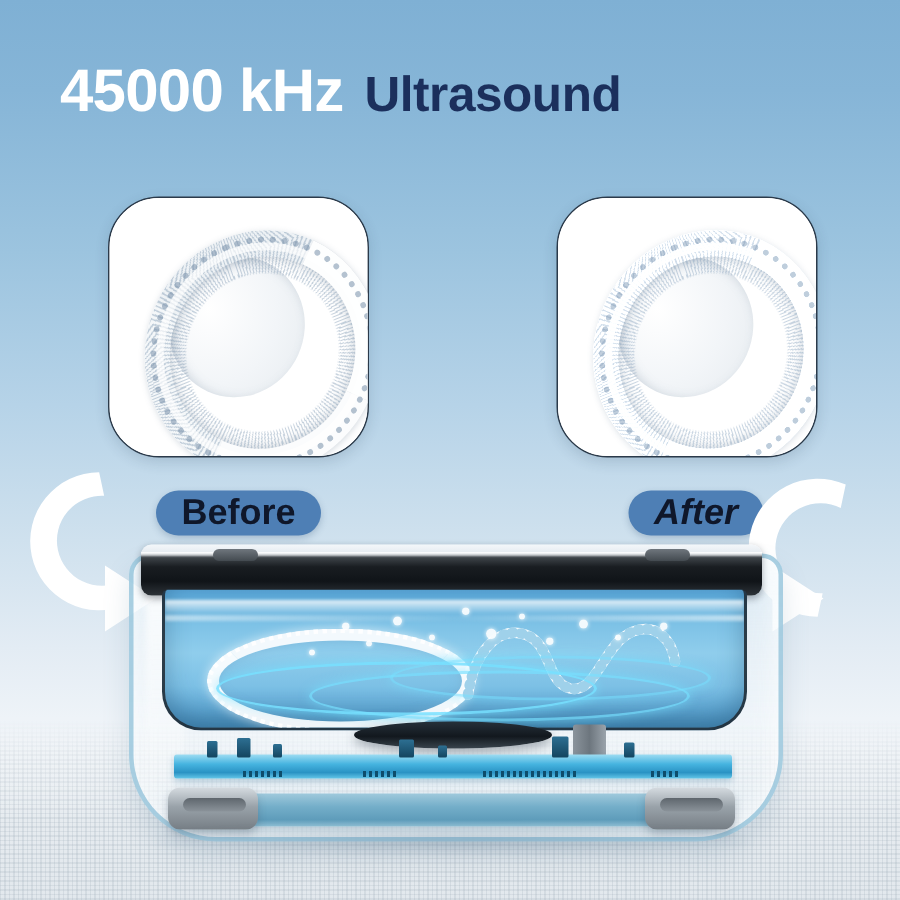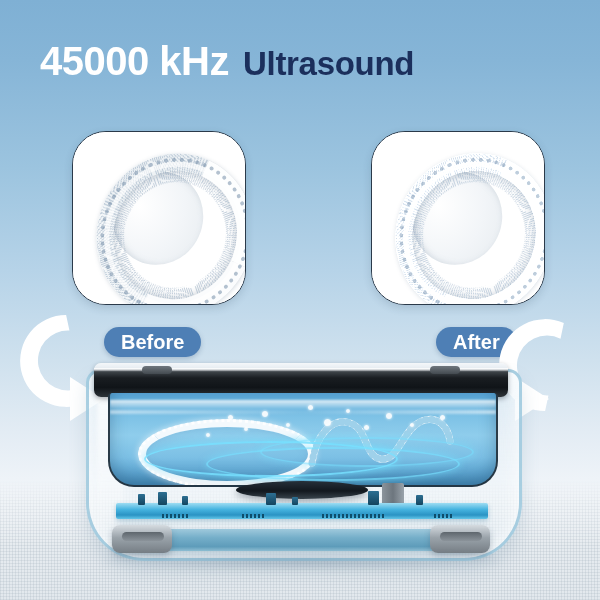--- a/index.html
+++ b/index.html
@@ -154,29 +154,29 @@
   }
 
   
   .badge {
     position: absolute;
     top: 327px;
     height: 30px;
     padding: 0 17px;
     border-radius: 15px;
     background: #4e7fb5;
-    color: #ffffff;
-    font-size: 20px;
+    color: #0f172a;
+    font-size: 24px;
     font-weight: bold;
     line-height: 30px;
     box-shadow: 0 2px 5px rgba(35,70,110,0.25);
     white-space: nowrap;
   }
   .badge.before { left: 104px; }
-  .badge.after  { left: 436px; }
+  .badge.after  { left: 419px; font-style: italic; }
 
   
   .arrow {
     position: absolute;
     width: 86px;
     height: 120px;
     top: 303px;
   }
   .arrow.left  { left: 18px; }
   .arrow.right { left: 497px; }

